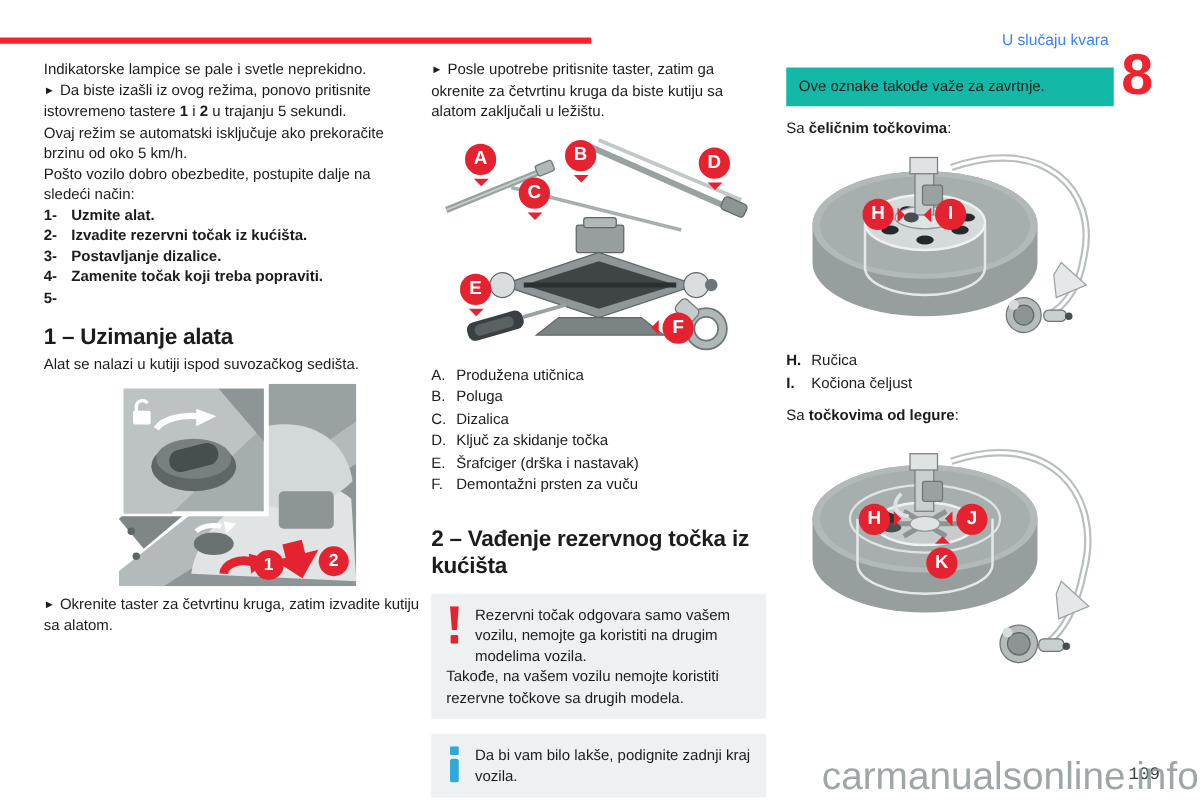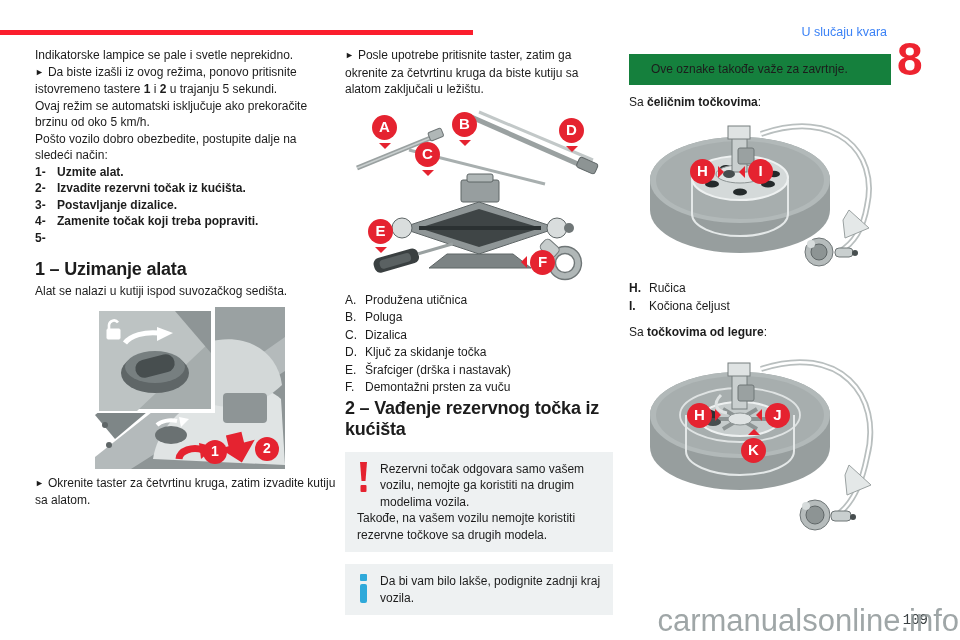--- a/index.html
+++ b/index.html
@@ -47,21 +47,21 @@
   .pt-left::after  { left:-9px;   top:50%;  transform:translateY(-50%); border-right-color:#e52330; border-left:0; }
   .pt-right::after { right:-9px;  top:50%;  transform:translateY(-50%); border-left-color:#e52330; border-right:0; }
   .badge.sm { width:24px; height:24px; font-size:14px; }
 
   .tool-list { margin-top:4px; }
   .tool-row { display:flex; line-height:17.5px; }
   .tool-key { width:20px; flex:0 0 20px; }
 
   .notice { background:#eef1f2; padding:9px 10px 9px 12px; margin-top:12px; }
   .notice .icon { float:left; margin:1px 12px 2px 2px; }
-  .note-box { background:#15803d; padding:7px 22px; }
+  .note-box { background:#14b8a6; padding:7px 10px; }
 
   .wheel-list { margin-top:3px; }
   .sa-line { margin-top:9px; }
 
   .page-num { position:absolute; right:32px; bottom:12px; font-size:14px; color:#3a4042;font-family:Liberation Mono, monospace; }
   .watermark {
     position:absolute; right:1px; bottom:1px; font-size:31px; color:#8f9798;
     opacity:0.85; letter-spacing:0px; z-index:5;
   }
 </style>
@@ -224,21 +224,21 @@
       <div class="tool-row">
           <span class="tool-key">E.</span>
           <span>Šrafciger (drška i nastavak)</span>
         </div>
       <div class="tool-row">
           <span class="tool-key">F.</span>
           <span>Demontažni prsten za vuču</span>
         </div>
     </div>
 
-    <div class="h1" style="margin-top:1px;">2 – Vađenje rezervnog točka iz kućišta</div>
+    <div class="h1" style="margin-top:24px;">2 – Vađenje rezervnog točka iz kućišta</div>
 
     <div class="notice">
       <span class="icon">
         <svg width="9" height="30" viewBox="0 0 9 30">
             <path d="M1 0 h7 l-1.5 19 h-4 Z" fill="#e52330"></path>
             <rect x="1.5" y="23" width="6" height="7" rx="1" fill="#e52330"></rect>
           </svg>
       </span>
       <span>Rezervni točak odgovara samo vašem vozilu, nemojte ga koristiti na drugim modelima vozila.</span>
       <p>Takođe, na vašem vozilu nemojte koristiti rezervne točkove sa drugih modela.</p>

